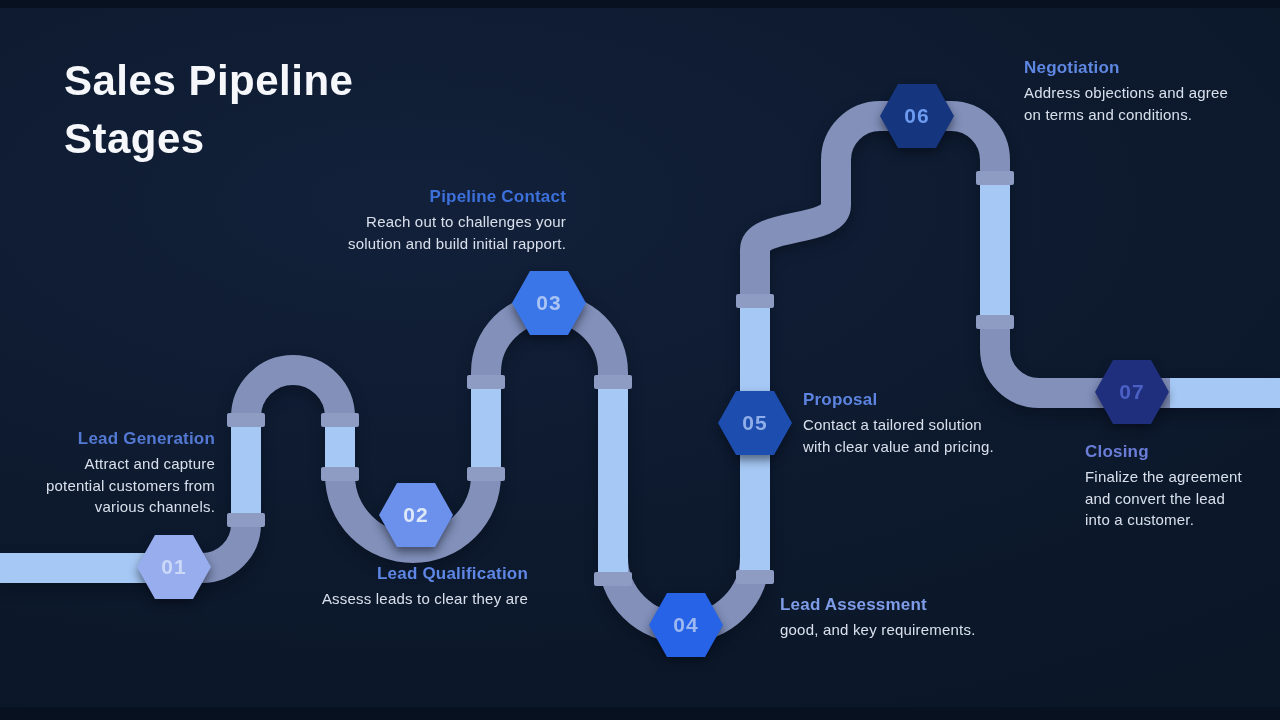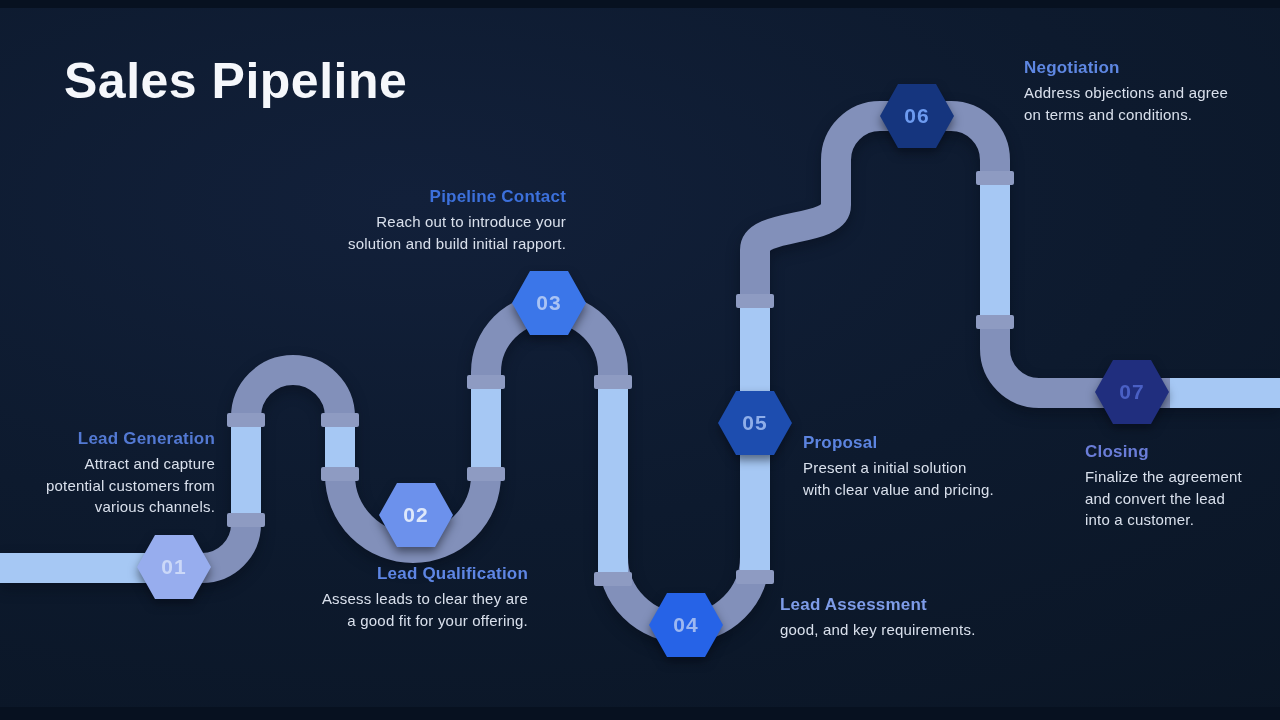--- a/index.html
+++ b/index.html
@@ -13,29 +13,29 @@
     background:radial-gradient(120% 95% at 32% 28%, #12203a 0%, #0d1a2e 48%, #0a1524 100%);
   }
   .frame-top{position:absolute;top:0;left:0;width:1280px;height:8px;background:#071120;}
   .frame-bottom{position:absolute;bottom:0;left:0;width:1280px;height:13px;background:#071120;}
   svg.pipeline{position:absolute;left:0;top:0;}
   .pipe-under{filter:drop-shadow(0 6px 7px rgba(3,8,18,.38));}
   .hex{filter:drop-shadow(0 5px 5px rgba(3,8,18,.5));}
   .hex-num{font-family:"Liberation Sans","DejaVu Sans",sans-serif;font-weight:700;font-size:21px;letter-spacing:1px;}
   .title{
     position:absolute;left:64px;top:52px;
-    color:#F5F7FB;font-size:50px;font-weight:800;line-height:58px;letter-spacing:.5px;
+    color:#F5F7FB;font-size:42px;font-weight:800;line-height:58px;letter-spacing:.5px;
   }
   .stage-text{position:absolute;width:340px;}
   .stage-text.align-right{text-align:right;}
   .stage-text.align-left{text-align:left;}
   .stage-heading{font-size:17px;font-weight:700;margin-bottom:4px;letter-spacing:.2px;}
   .stage-line{font-size:15px;line-height:21.7px;color:#D9E0EC;letter-spacing:.2px;}
   .h1{color:#5379D3;} .h2{color:#5E86E4;} .h3{color:#3C70DB;} .h4{color:#7E9CE8;}
-  .h5{color:#5C84E0;margin-top:43px;} .h6{color:#5E87E2;} .h7{color:#6A7DD8;}
+  .h5{color:#5C84E0;} .h6{color:#5E87E2;} .h7{color:#6A7DD8;}
 </style>
 </head>
 <body>
 
 <div class="slide">
 
   <svg class="pipeline" width="1280" height="720" viewBox="0 0 1280 720">
 
     <path class="pipe-under" d="M 0 568 L 202 568 A 44 44 0 0 0 246 524 L 246 417 A 47 47 0 0 1 340 417
              L 340 475 A 73 73 0 0 0 486 475 L 486 372 A 63.5 63.5 0 0 1 613 372
@@ -87,49 +87,49 @@
       <text class="hex-num" x="0" y="7" text-anchor="middle" fill="#6D9BF0">06</text>
     </g>
     <g transform="translate(1132,392)">
       <polygon class="hex" points="-37,0 -19,-32 19,-32 37,0 19,32 -19,32" fill="#202E7E"></polygon>
       <text class="hex-num" x="0" y="7" text-anchor="middle" fill="#4A60C4">07</text>
     </g>
   </svg>
 
   <div class="title">
     <div>Sales Pipeline</div>
+    <div>Stages</div>
   </div>
 
   <div class="stage-text align-right" style="right:1065px;top:429px">
     <div class="stage-heading h1">Lead Generation</div>
     <div class="stage-line">Attract and capture</div>
     <div class="stage-line">potential customers from</div>
     <div class="stage-line">various channels.</div>
   </div>
 
   <div class="stage-text align-right" style="right:752px;top:564px">
     <div class="stage-heading h2">Lead Qualification</div>
     <div class="stage-line">Assess leads to clear they are</div>
-    <div class="stage-line">a good fit for your offering.</div>
   </div>
 
   <div class="stage-text align-right" style="right:714px;top:187px">
     <div class="stage-heading h3">Pipeline Contact</div>
-    <div class="stage-line">Reach out to introduce your</div>
+    <div class="stage-line">Reach out to challenges your</div>
     <div class="stage-line">solution and build initial rapport.</div>
   </div>
 
   <div class="stage-text align-left" style="left:780px;top:595px">
     <div class="stage-heading h4">Lead Assessment</div>
     <div class="stage-line">good, and key requirements.</div>
   </div>
 
   <div class="stage-text align-left" style="left:803px;top:390px">
     <div class="stage-heading h5">Proposal</div>
-    <div class="stage-line">Present a initial solution</div>
+    <div class="stage-line">Contact a tailored solution</div>
     <div class="stage-line">with clear value and pricing.</div>
   </div>
 
   <div class="stage-text align-left" style="left:1024px;top:58px">
     <div class="stage-heading h6">Negotiation</div>
     <div class="stage-line">Address objections and agree</div>
     <div class="stage-line">on terms and conditions.</div>
   </div>
 
   <div class="stage-text align-left" style="left:1085px;top:442px">

